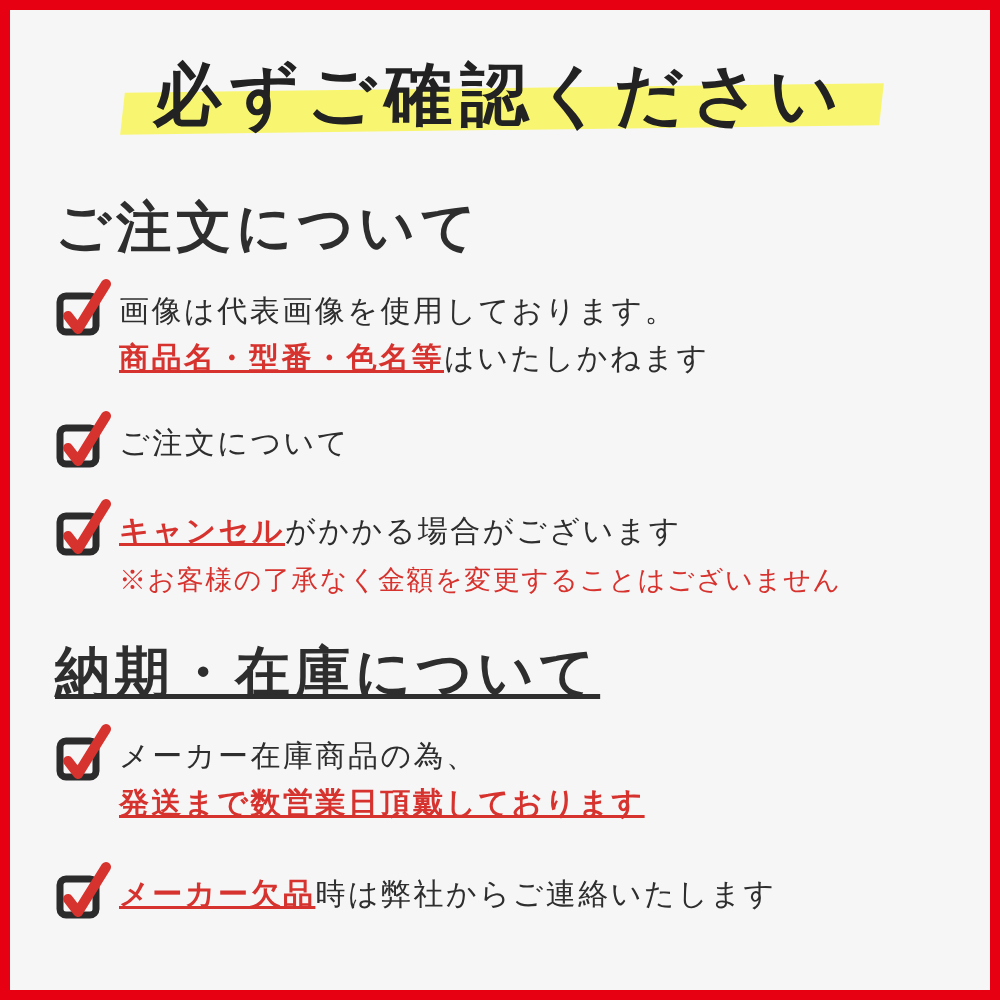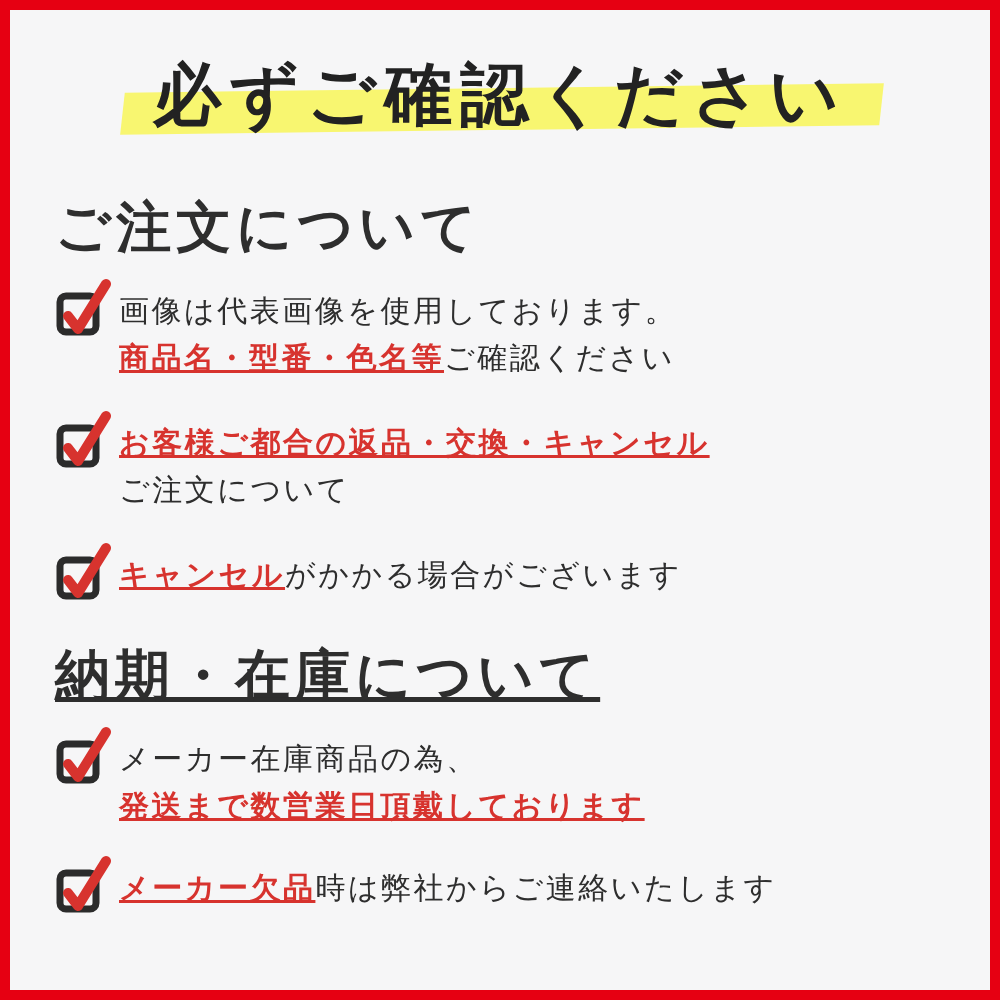--- a/index.html
+++ b/index.html
@@ -57,21 +57,21 @@
     white-space:nowrap;
   }
   .sec-h.second{margin-top:34px;text-decoration:underline;}
   
   .item{
     display:flex;
     align-items:flex-start;
     gap:8px;
     margin-bottom:38px;
   }
-  .item.tight{margin-bottom:35px;}
+  .item.tight{margin-bottom:44px;}
   .cb{
     flex:0 0 56px;
     margin-top:-10px;
   }
   .cb svg{display:block;}
   .txt{min-width:0;}
   .ln{
     margin:0;
     font-size:30px;
     line-height:47px;
@@ -104,46 +104,46 @@
 
     <div class="item">
       <span class="cb">
         <svg width="56" height="60" viewBox="0 0 56 60" aria-hidden="true">
           <rect x="5" y="19" width="36" height="36" rx="6" fill="none" stroke="#2b2b2b" stroke-width="7"></rect>
           <polyline points="13,39 23,52 51,7" fill="none" stroke="#d7332e" stroke-width="10" stroke-linecap="round" stroke-linejoin="round"></polyline>
         </svg>
       </span>
       <div class="txt">
         <p class="ln"><span class="seg-black">画像は代表画像を使用しております。</span></p>
-        <p class="ln"><span class="seg-red">商品名・型番・色名等</span><span class="seg-black">ご確認ください</span></p>
+        <p class="ln"><span class="seg-red">商品名・型番・色名等</span><span class="seg-black">はいたしかねます</span></p>
       </div>
     </div>
 
     <div class="item">
       <span class="cb">
         <svg width="56" height="60" viewBox="0 0 56 60" aria-hidden="true">
           <rect x="5" y="19" width="36" height="36" rx="6" fill="none" stroke="#2b2b2b" stroke-width="7"></rect>
           <polyline points="13,39 23,52 51,7" fill="none" stroke="#d7332e" stroke-width="10" stroke-linecap="round" stroke-linejoin="round"></polyline>
         </svg>
       </span>
       <div class="txt">
-        <p class="ln"><span class="seg-red">お客様ご都合の返品・交換・キャンセル</span></p>
         <p class="ln"><span class="seg-black">ご注文について</span></p>
       </div>
     </div>
 
     <div class="item">
       <span class="cb">
         <svg width="56" height="60" viewBox="0 0 56 60" aria-hidden="true">
           <rect x="5" y="19" width="36" height="36" rx="6" fill="none" stroke="#2b2b2b" stroke-width="7"></rect>
           <polyline points="13,39 23,52 51,7" fill="none" stroke="#d7332e" stroke-width="10" stroke-linecap="round" stroke-linejoin="round"></polyline>
         </svg>
       </span>
       <div class="txt">
         <p class="ln"><span class="seg-red">キャンセル</span><span class="seg-black">がかかる場合がございます</span></p>
+        <p class="note">※お客様の了承なく金額を変更することはございません</p>
       </div>
     </div>
   </section>
 
   <section>
     <h2 class="sec-h second">納期・在庫について</h2>
 
     <div class="item tight">
       <span class="cb">
         <svg width="56" height="60" viewBox="0 0 56 60" aria-hidden="true">

